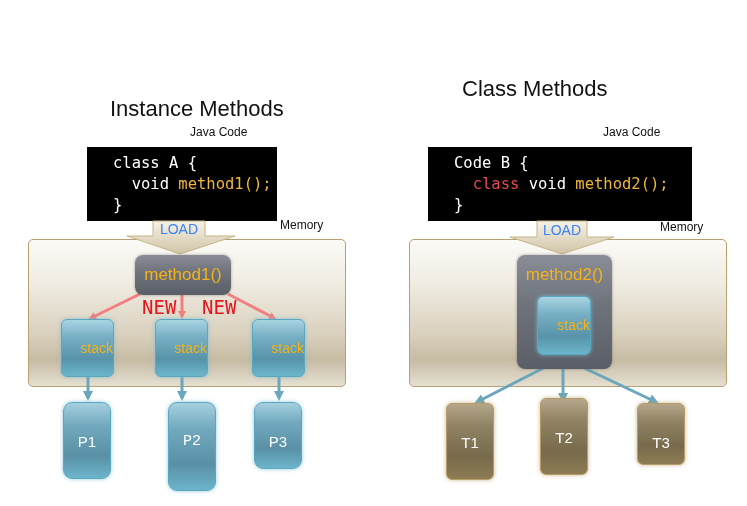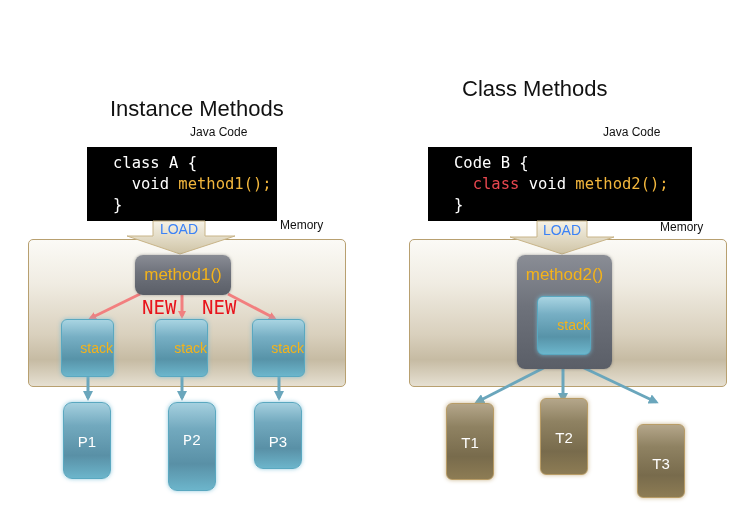--- a/index.html
+++ b/index.html
@@ -102,13 +102,13 @@
 <div class="abs pbox" style="left:168px; top:402px; width:48px; height:89px; line-height:77px;font-family:Liberation Mono, monospace;">P2</div>
 <div class="abs pbox" style="left:254px; top:402px; width:48px; height:67px; line-height:77px;">P3</div>
 
 <div class="abs method-box" style="left:517px; top:255px; width:95px; height:114px;">
   <div style="margin-top:10px;">method2()</div>
 </div>
 <div class="abs stack" style="left:537px; top:296px; width:54px; height:59px; line-height:57px;">stack</div>
 
 <div class="abs tbox" style="left:446px; top:403px; width:48px; height:77px; line-height:77px;">T1</div>
 <div class="abs tbox" style="left:540px; top:398px; width:48px; height:77px; line-height:77px;">T2</div>
-<div class="abs tbox" style="left:637px; top:424px; width:48px; height:74px; line-height:77px;">T3</div>
+<div class="abs tbox" style="left:637px; top:403px; width:48px; height:62px; line-height:77px;">T3</div>
 
 </body></html>

